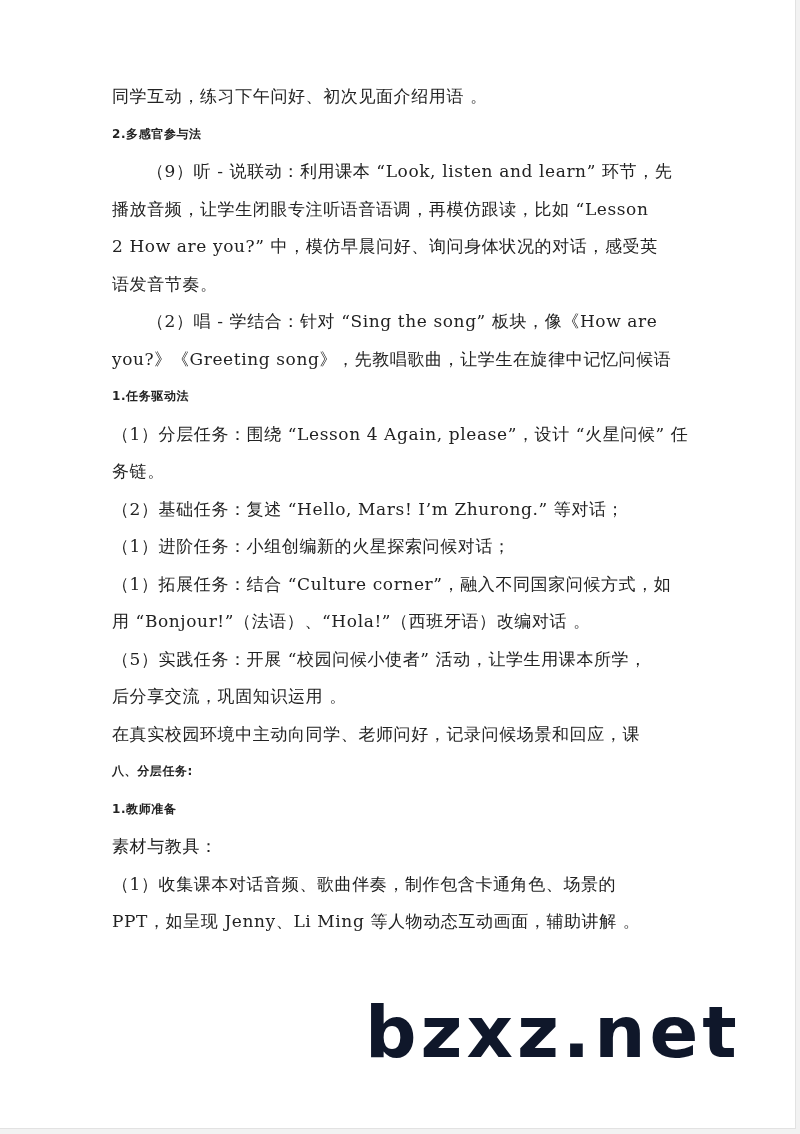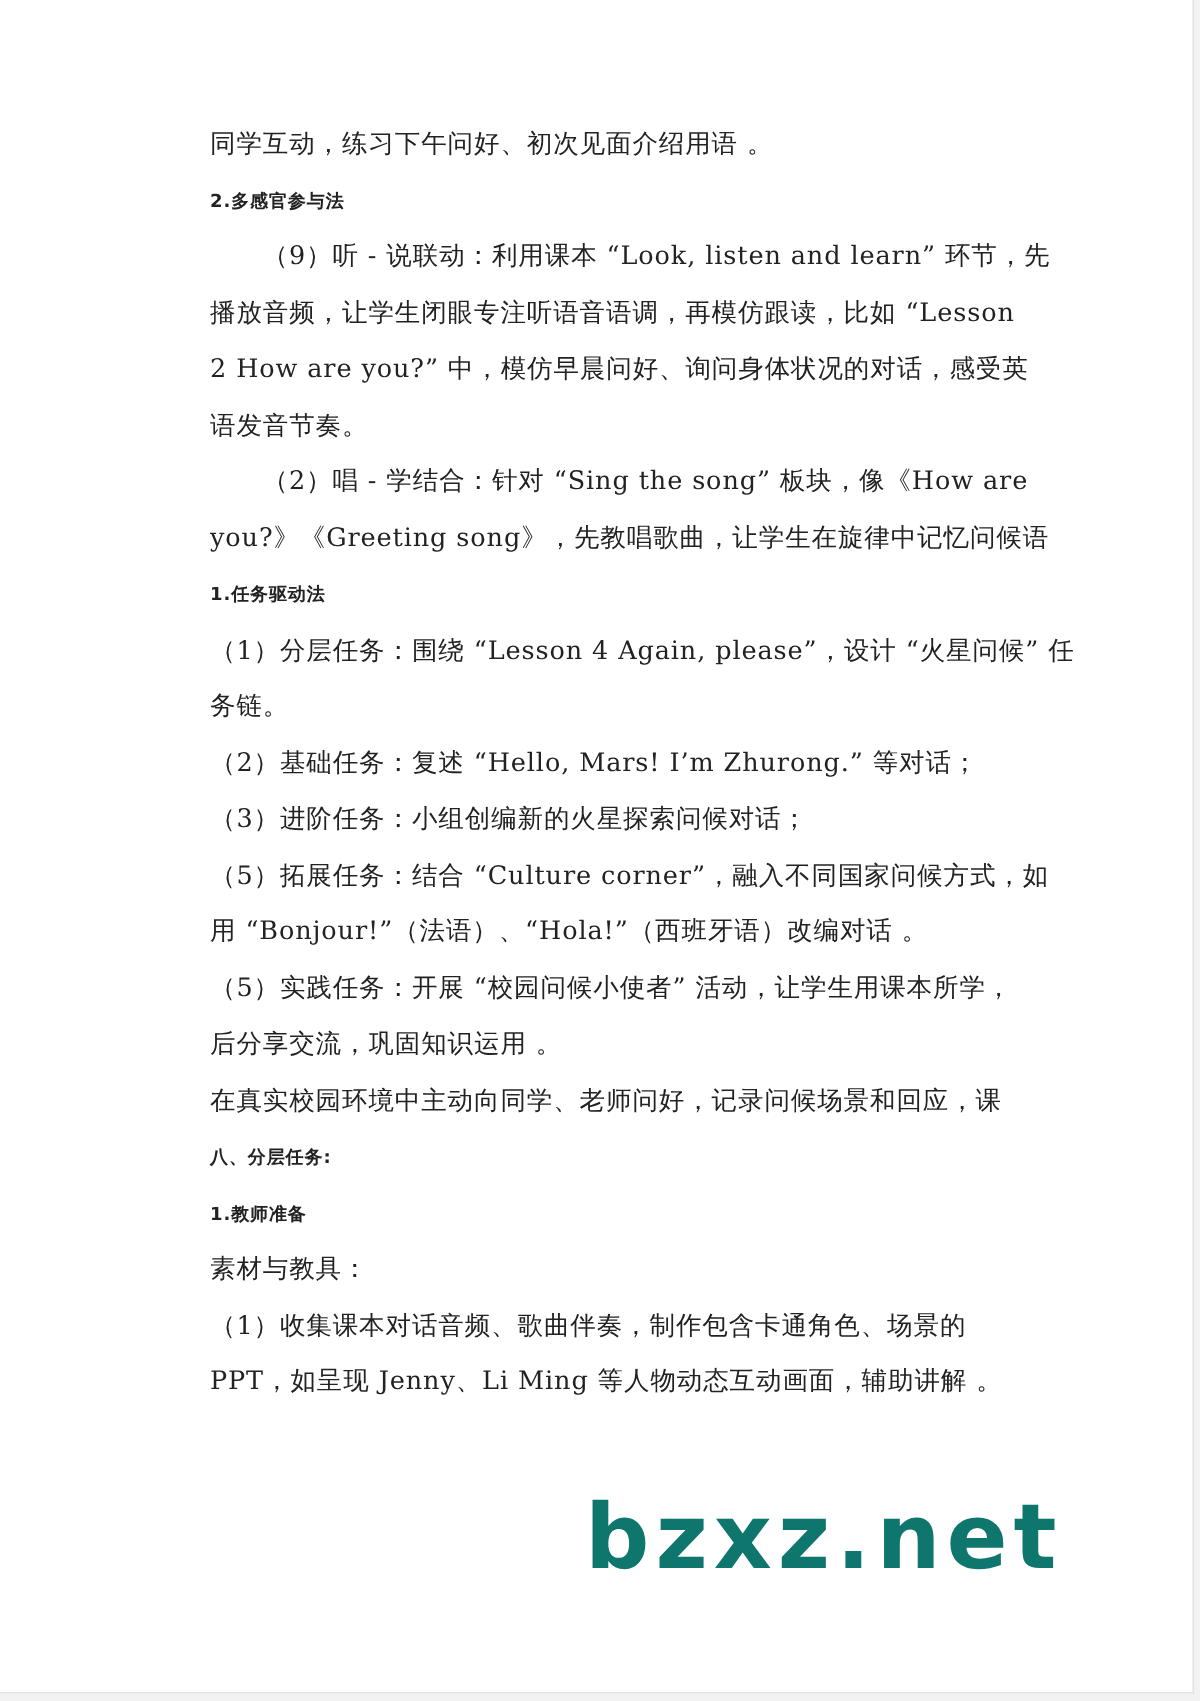--- a/index.html
+++ b/index.html
@@ -9,49 +9,49 @@
   }
   .page {
     position: absolute; left: 0; top: 0; width: 795px; height: 1128px;
     background: #ffffff; border-right: 1px solid #e2e2e2; border-bottom: 1px solid #e2e2e2;
   }
   .content {
     position: absolute; left: 112px; top: 78px; width: 570px;
     font-family: "DejaVu Serif", "Liberation Serif", serif;
     font-size: 17px; color: #222; line-height: 37.5px;
   }
-  .line { white-space: nowrap; height: 37.5px; letter-spacing: 0.6px; margin-left: 28px; }
+  .line { white-space: nowrap; height: 37.5px; letter-spacing: 0.6px; }
   .para-indent { padding-left: 35px; }
   .heading { font-family: "DejaVu Sans", "Liberation Sans", sans-serif; font-weight: bold; font-size: 12px; }
   .watermark {
-    position: absolute; left: 390px; top: 990px;
+    position: absolute; left: 365px; top: 990px;
     font-family: "DejaVu Sans", "Liberation Sans", sans-serif;
-    font-weight: bold; font-size: 60px; color: #0f766e; letter-spacing: 4px;
+    font-weight: bold; font-size: 72px; color: #0f172a; letter-spacing: 4px;
     pointer-events: none;
   }
 </style>
 </head>
 <body>
 
 <div class="page">
   <div class="content">
     <div class="line">同学互动，练习下午问好、初次见面介绍用语 。</div>
     <div class="line heading">2.多感官参与法</div>
     <div class="line para-indent">（9）听 - 说联动：利用课本 “Look, listen and learn” 环节，先</div>
     <div class="line">播放音频，让学生闭眼专注听语音语调，再模仿跟读，比如 “Lesson</div>
     <div class="line">2 How are you?” 中，模仿早晨问好、询问身体状况的对话，感受英</div>
     <div class="line">语发音节奏。</div>
     <div class="line para-indent">（2）唱 - 学结合：针对 “Sing the song” 板块，像《How are</div>
     <div class="line">you?》《Greeting song》，先教唱歌曲，让学生在旋律中记忆问候语</div>
     <div class="line heading">1.任务驱动法</div>
     <div class="line">（1）分层任务：围绕 “Lesson 4 Again, please”，设计 “火星问候” 任</div>
     <div class="line">务链。</div>
     <div class="line">（2）基础任务：复述 “Hello, Mars! I’m Zhurong.” 等对话；</div>
-    <div class="line">（3）进阶任务：小组创编新的火星探索问候对话；</div>
-    <div class="line">（5）拓展任务：结合 “Culture corner”，融入不同国家问候方式，如</div>
+    <div class="line">（1）进阶任务：小组创编新的火星探索问候对话；</div>
+    <div class="line">（1）拓展任务：结合 “Culture corner”，融入不同国家问候方式，如</div>
     <div class="line">用 “Bonjour!”（法语）、“Hola!”（西班牙语）改编对话 。</div>
     <div class="line">（5）实践任务：开展 “校园问候小使者” 活动，让学生用课本所学，</div>
     <div class="line">后分享交流，巩固知识运用 。</div>
     <div class="line">在真实校园环境中主动向同学、老师问好，记录问候场景和回应，课</div>
     <div class="line heading">八、分层任务:</div>
     <div class="line heading">1.教师准备</div>
     <div class="line">素材与教具：</div>
     <div class="line">（1）收集课本对话音频、歌曲伴奏，制作包含卡通角色、场景的</div>
     <div class="line">PPT，如呈现 Jenny、Li Ming 等人物动态互动画面，辅助讲解 。</div>
   </div>

